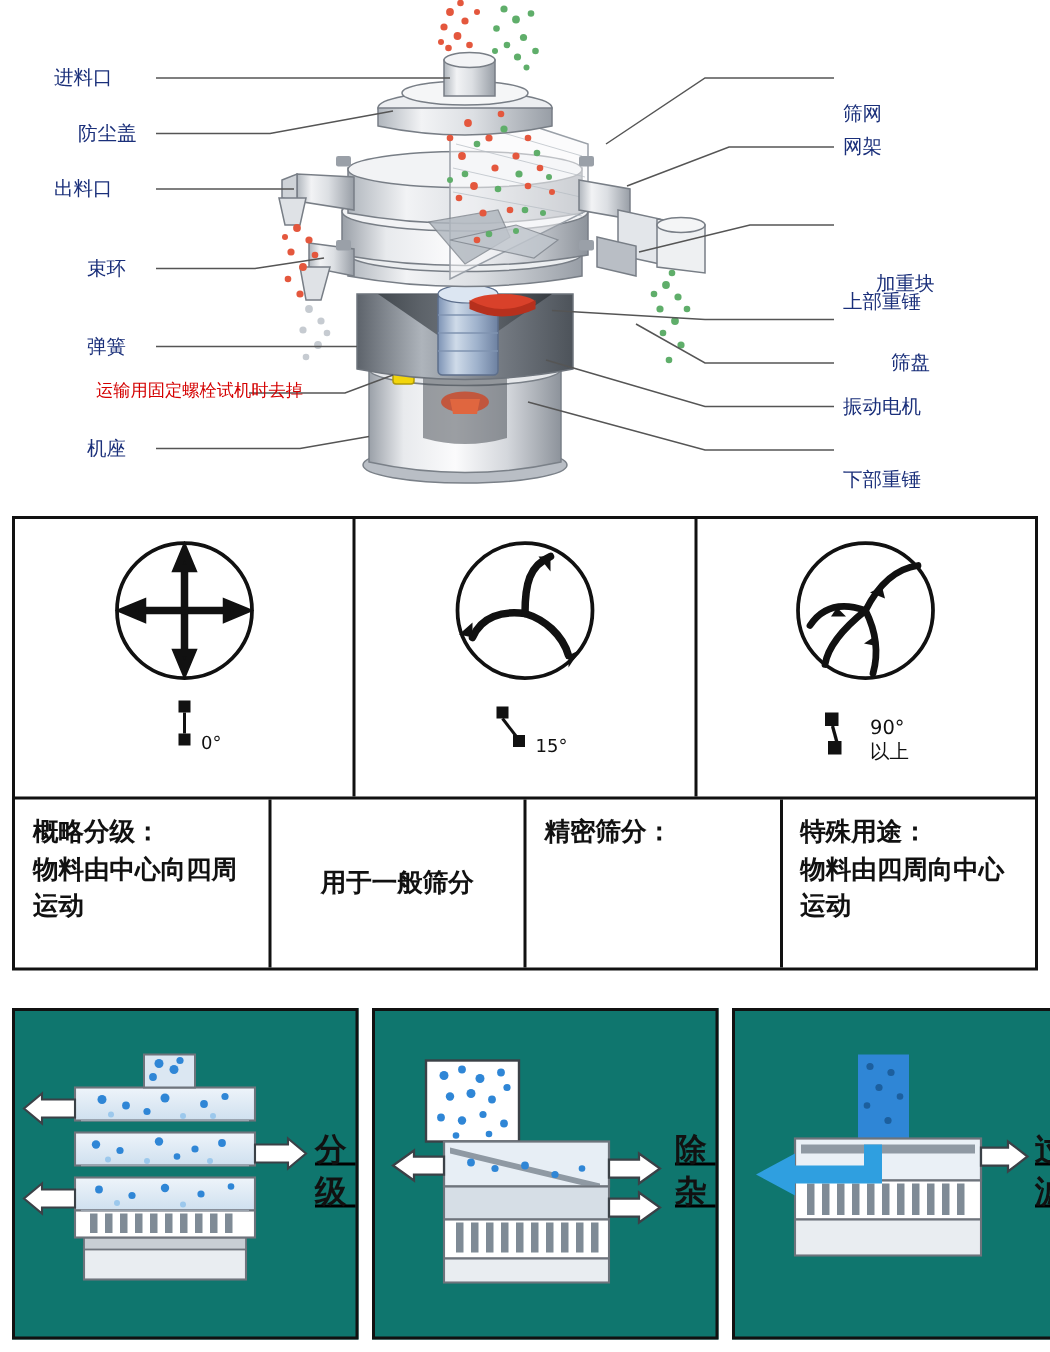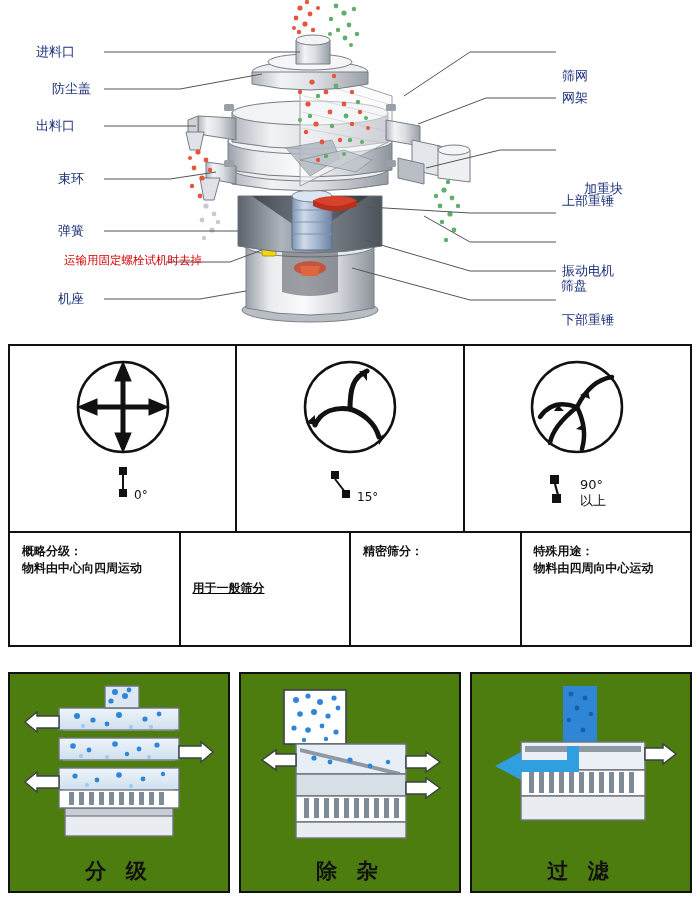--- a/index.html
+++ b/index.html
@@ -67,21 +67,21 @@
   .motion-top .motion-cell + .motion-cell,
   .motion-bottom .motion-cell + .motion-cell {
     border-left: 2px solid #111;
   }
   .motion-bottom .motion-cell {
     align-items: flex-start;
     justify-content: flex-start;
     padding: 10px 12px;
   }
   .desc-text {
-    font-size: 12px;
+    font-size: 17px;
     line-height: 1.45;
     color: #111;
     font-weight: bold;
     font-family: "DejaVu Sans", "Liberation Sans", sans-serif;
   }
   .angle-text {
     font-size: 12px;
     fill: #111;
   }
 
@@ -92,24 +92,25 @@
     width: 684px; height: 221px;
     display: flex;
     gap: 9px;
   }
   .app-cell {
     flex: 1 1 0;
     border: 2px solid #111;
     box-sizing: border-box;
     position: relative;
     display: flex;
-    flex-direction: column;
+    flex-direction: row;
     align-items: center;
     justify-content: flex-start;
-    background: #4d7c0f;
+    background: #0f766e;
+    text-decoration: underline;
   }
   .app-art {
     flex: 1 1 auto;
     width: 100%;
     display: flex;
     align-items: center;
     justify-content: center;
   }
   .app-caption {
     font-size: 21px;
@@ -357,21 +358,21 @@
   <div class="callout-label left" style="left:52px;top:80px;">防尘盖</div>
   <div class="callout-label left" style="left:36px;top:117px;">出料口</div>
   <div class="callout-label left" style="left:58px;top:170px;">束环</div>
   <div class="callout-label left" style="left:58px;top:222px;">弹簧</div>
   <div class="callout-label left" style="left:58px;top:290px;">机座</div>
 
   <div class="callout-label right" style="left:562px;top:43px;margin-top:24px;">筛网</div>
   <div class="callout-label right" style="left:562px;top:89px;">网架</div>
   <div class="callout-label right" style="left:584px;top:141px;margin-top:39px;">加重块</div>
   <div class="callout-label right" style="left:562px;top:192px;">上部重锤</div>
-  <div class="callout-label right" style="left:561px;top:233px;margin-top:44px;">筛盘</div>
+  <div class="callout-label right" style="left:594px;top:233px;">筛盘</div>
   <div class="callout-label right" style="left:562px;top:262px;">振动电机</div>
   <div class="callout-label right" style="left:562px;top:291px;margin-top:20px;">下部重锤</div>
 
   <div class="warn-label" style="left:64px;top:253px;text-align:right;">运输用固定螺栓试机时去掉</div>
 </div>
 
 <div id="motion-section">
 
   <div class="motion-top">
 
@@ -444,21 +445,21 @@
     </div>
   </div>
 
   <div class="motion-bottom">
     <div class="motion-cell">
       <div class="desc-text">
         <span>概略分级：</span><br>
         <span>物料由中心向四周运动</span>
       </div>
     </div>
-    <div class="motion-cell" style="align-items:center;text-decoration:underline;">
+    <div class="motion-cell" style="align-items:center;justify-content:center;">
       <div class="desc-text">
         <span>用于一般筛分</span>
       </div>
     </div>
     <div class="motion-cell">
       <div class="desc-text">
         <span>精密筛分：</span><br>
       </div>
     </div>
     <div class="motion-cell">

